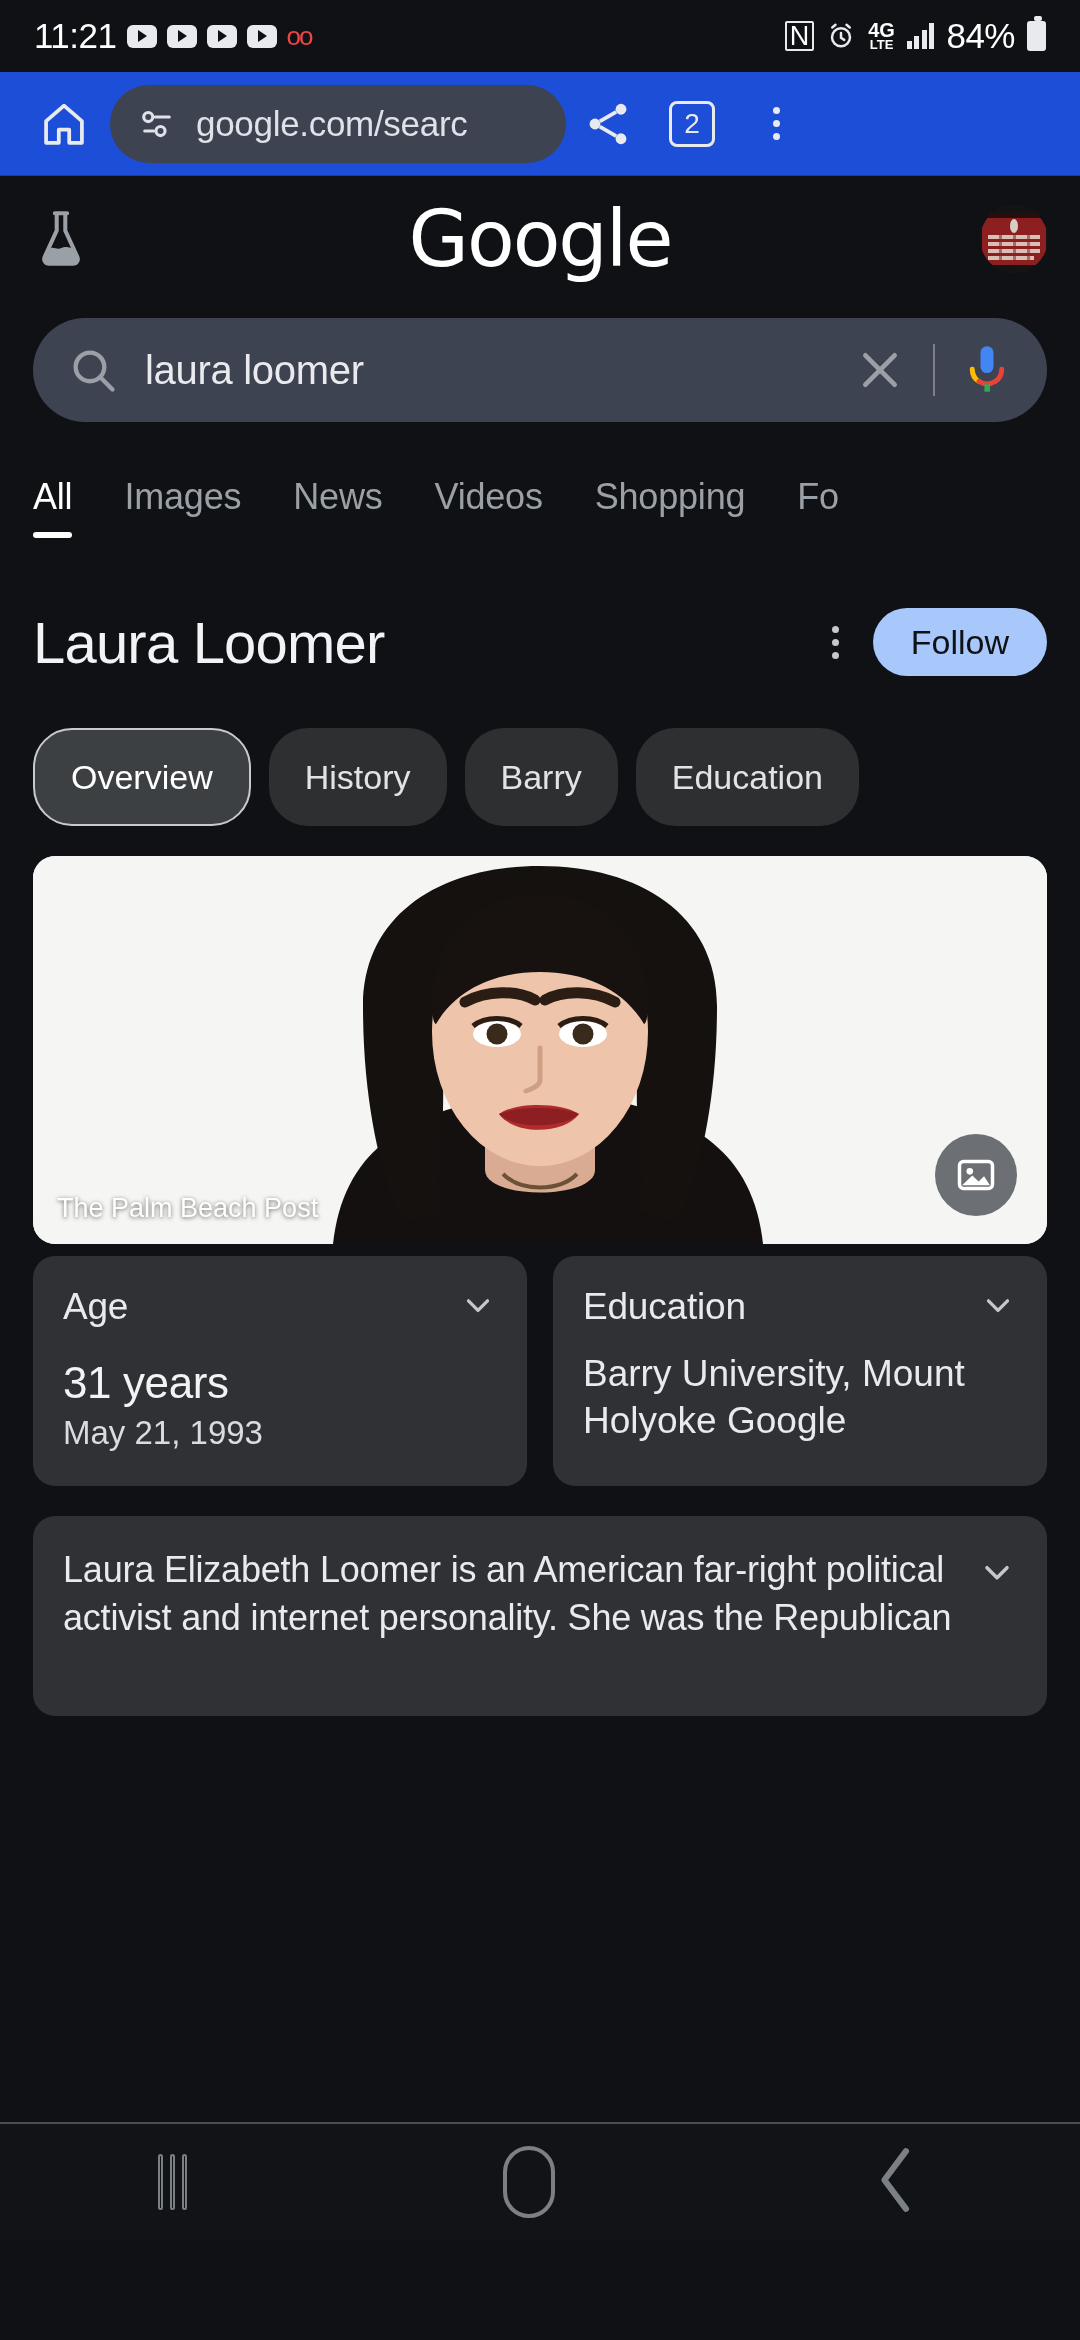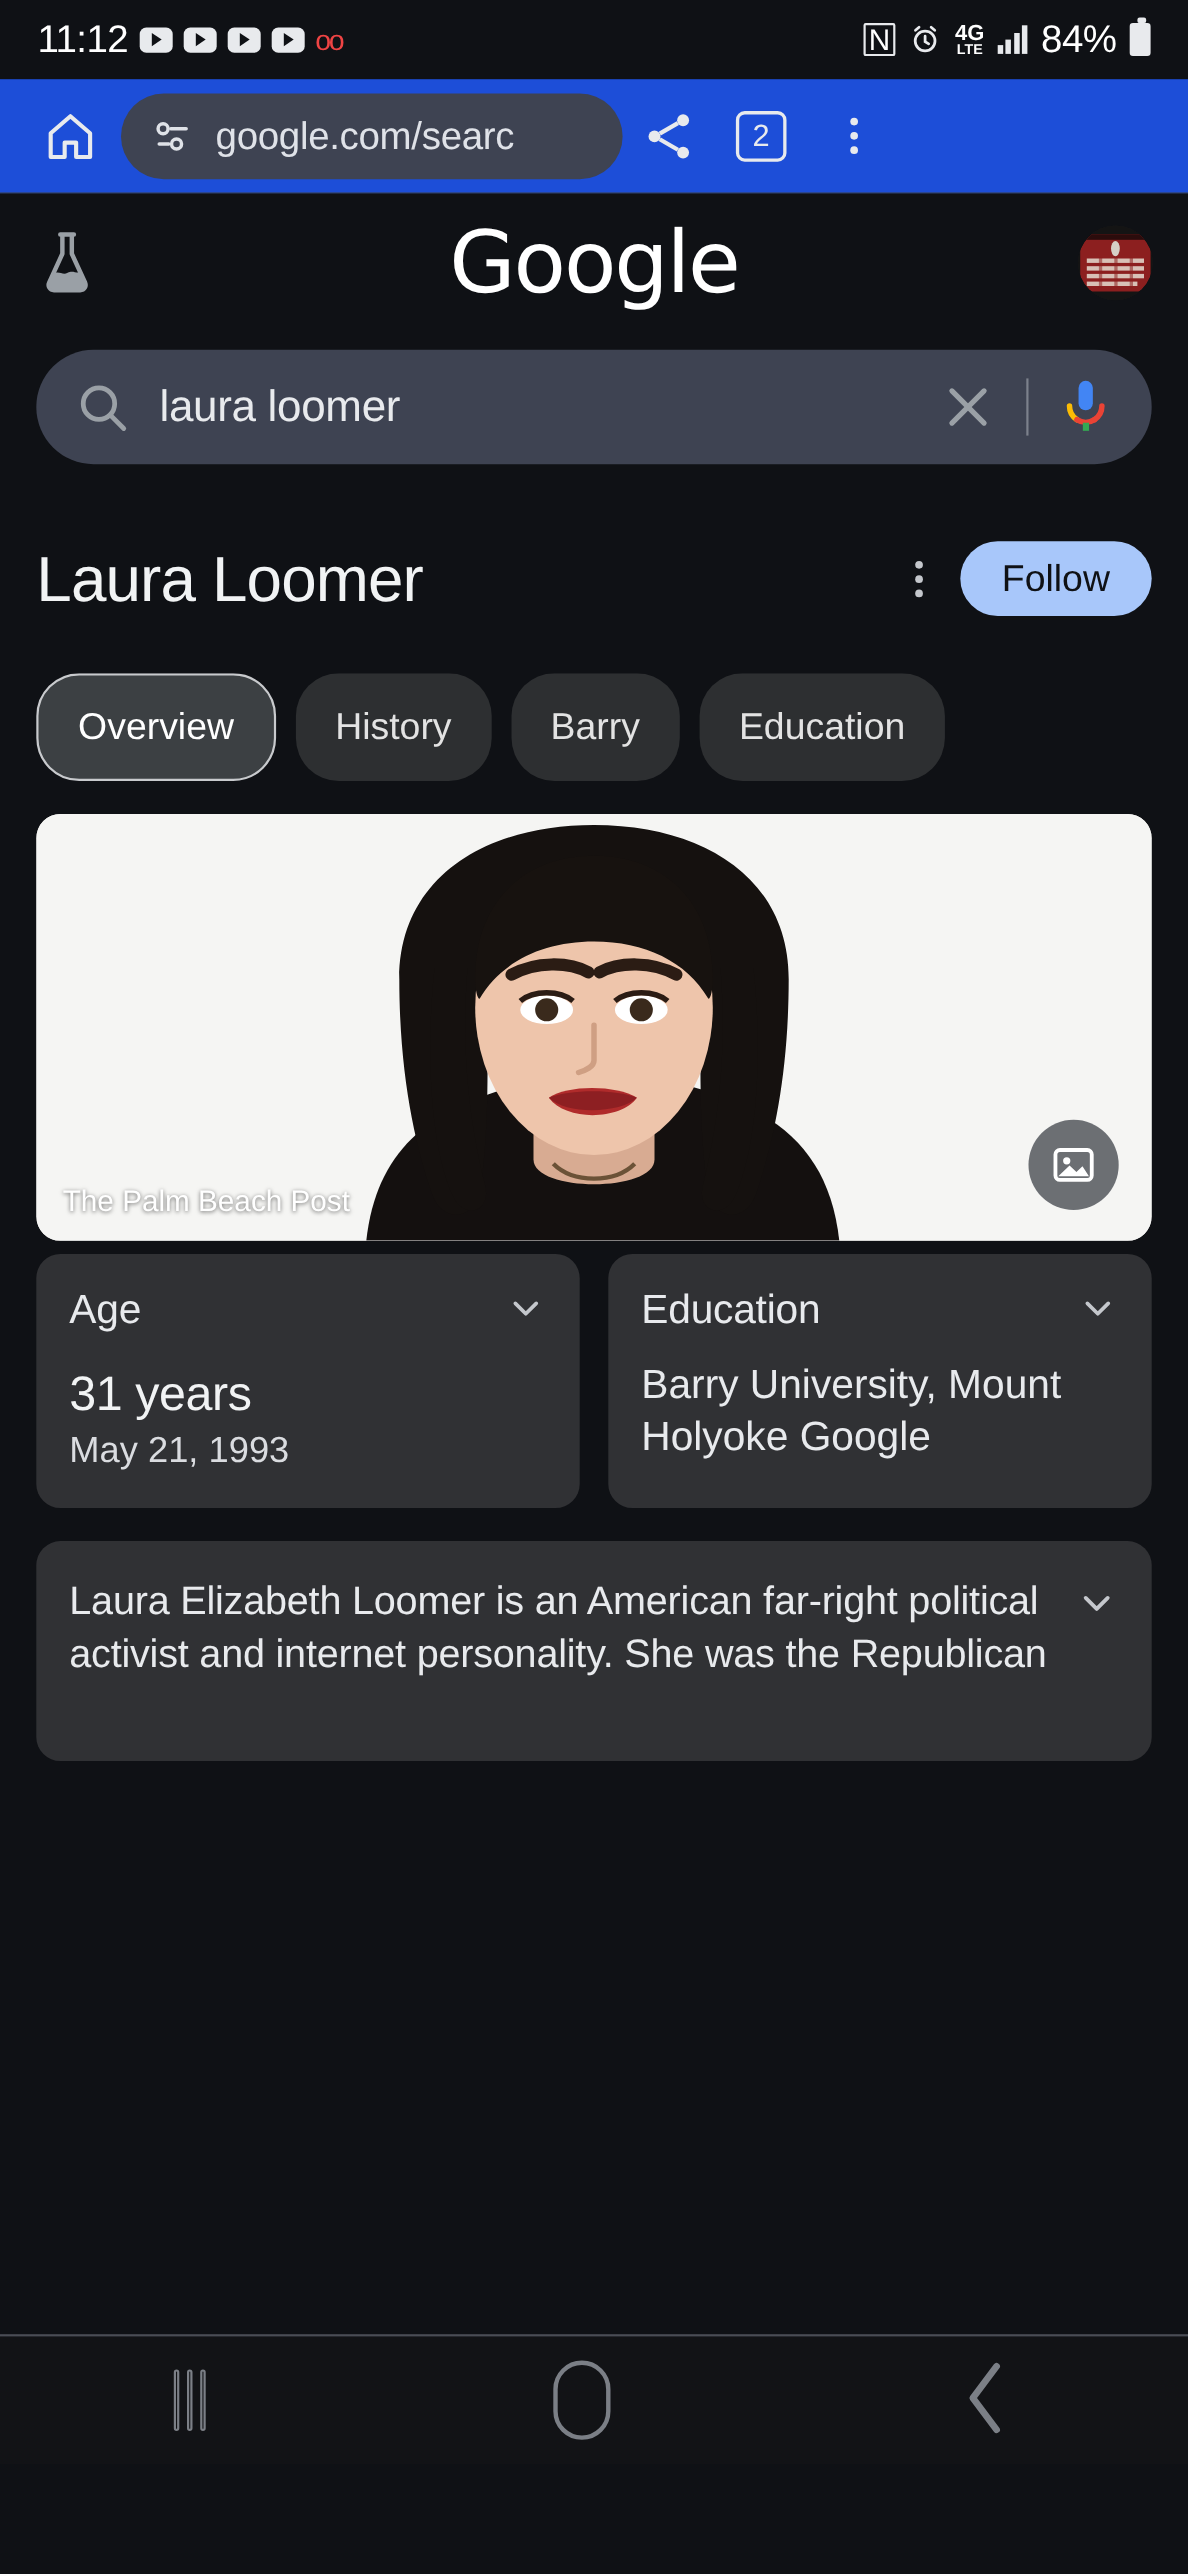--- a/index.html
+++ b/index.html
@@ -210,21 +210,21 @@
   .nav-recents i { width: 5px; height: 56px; border: 2px solid #7b7f86; display: block; border-radius: 3px; }
   .nav-home {
     width: 52px; height: 72px; border: 4px solid #7b7f86; border-radius: 26px;
   }
 </style>
 </head>
 <body>
 
 <div class="status-bar">
   <div class="status-left">
-    <span class="status-time">11:12</span>
+    <span class="status-time">11:21</span>
     <span class="yt-badge"></span>
     <span class="yt-badge"></span>
     <span class="yt-badge"></span>
     <span class="yt-badge"></span>
     <span class="vm-icon">oo</span>
   </div>
   <div class="status-right">
     <span class="nfc-icon">N</span>
     <svg width="30" height="30" viewBox="0 0 24 24">
       <circle cx="12" cy="13" r="7.2" fill="none" stroke="#e8eaed" stroke-width="2"></circle>
@@ -333,20 +333,28 @@
     <span class="sb-divider"></span>
     <svg width="52" height="58" viewBox="0 0 24 26">
       <rect x="9" y="2" width="6" height="12.4" rx="3" fill="#4285f4"></rect>
       <path d="M5.2 12.6a6.8 6.8 0 0 0 3.1 5.7" stroke="#fbbc05" stroke-width="2.3" fill="none" stroke-linecap="round"></path>
       <path d="M8.3 18.3a6.8 6.8 0 0 0 7.4 0" stroke="#ea4335" stroke-width="2.3" fill="none" stroke-linecap="round"></path>
       <path d="M15.7 18.3a6.8 6.8 0 0 0 3.1-5.7" stroke="#ea4335" stroke-width="2.3" fill="none" stroke-linecap="round"></path>
       <rect x="10.8" y="19.6" width="2.6" height="3.4" fill="#34a853"></rect>
     </svg>
   </div>
 
+  <div class="tabs-row">
+    <div class="tab active">All</div>
+    <div class="tab">Images</div>
+    <div class="tab">News</div>
+    <div class="tab">Videos</div>
+    <div class="tab">Shopping</div>
+    <div class="tab">Fo</div>
+  </div>
 
   <div class="entity-row">
     <div class="entity-title">Laura Loomer</div>
     <div class="entity-kebab">
         <span></span>
         <span></span>
         <span></span>
       </div>
     <div class="follow-btn">Follow</div>
   </div>

